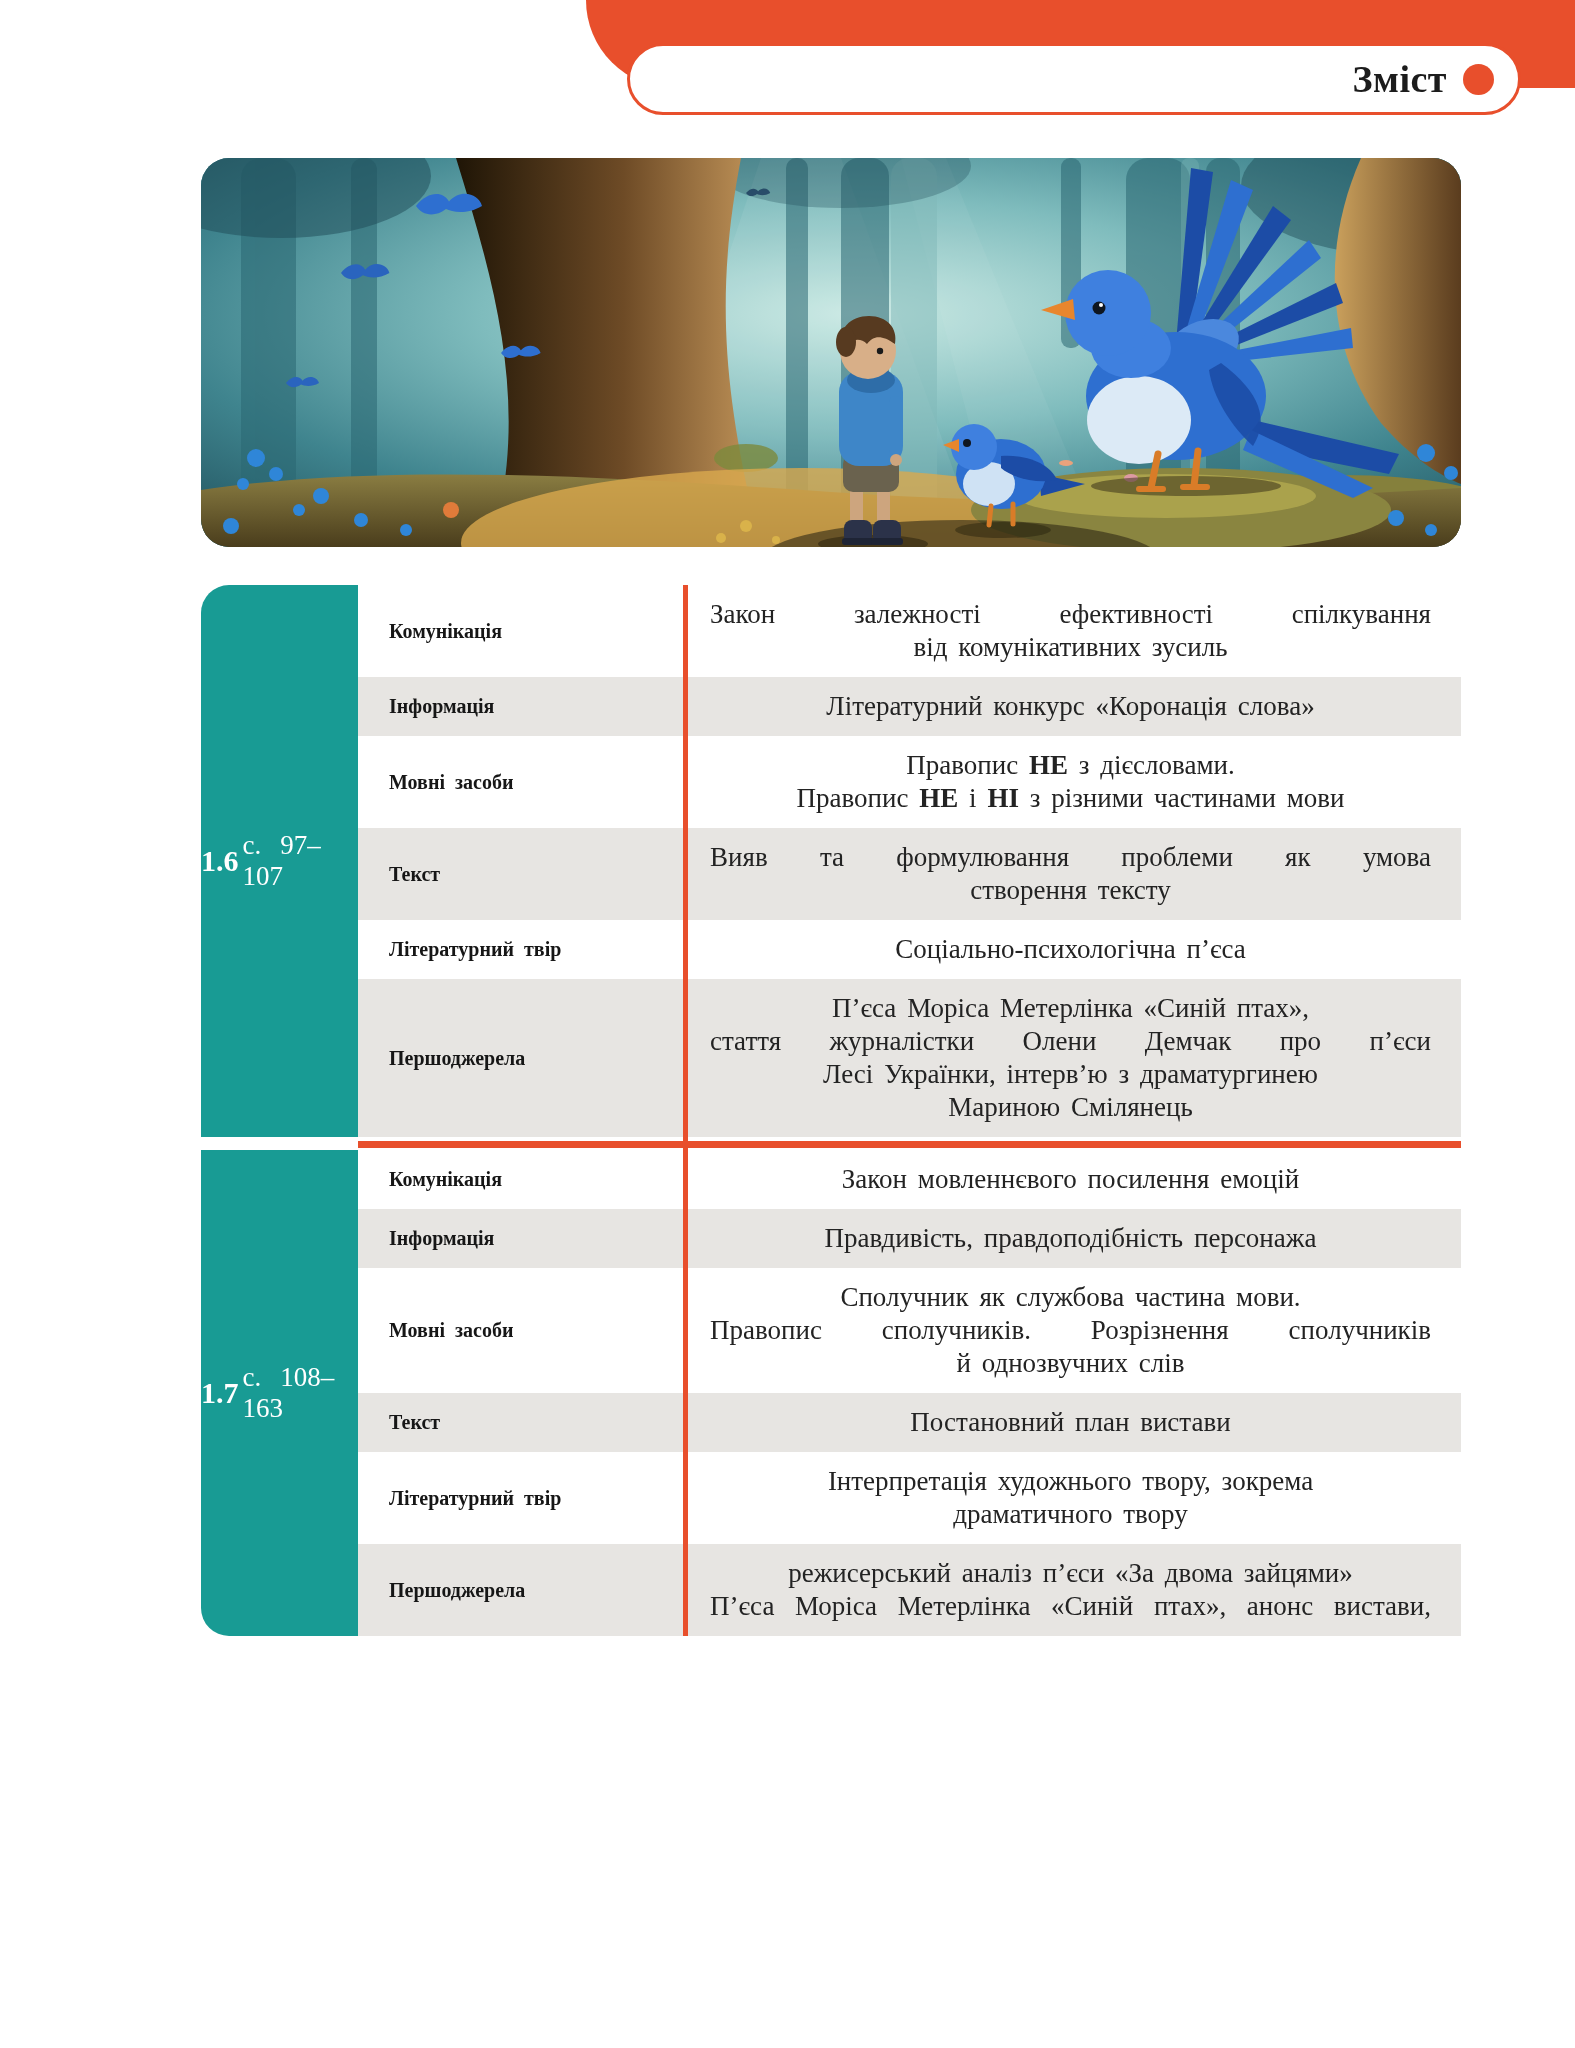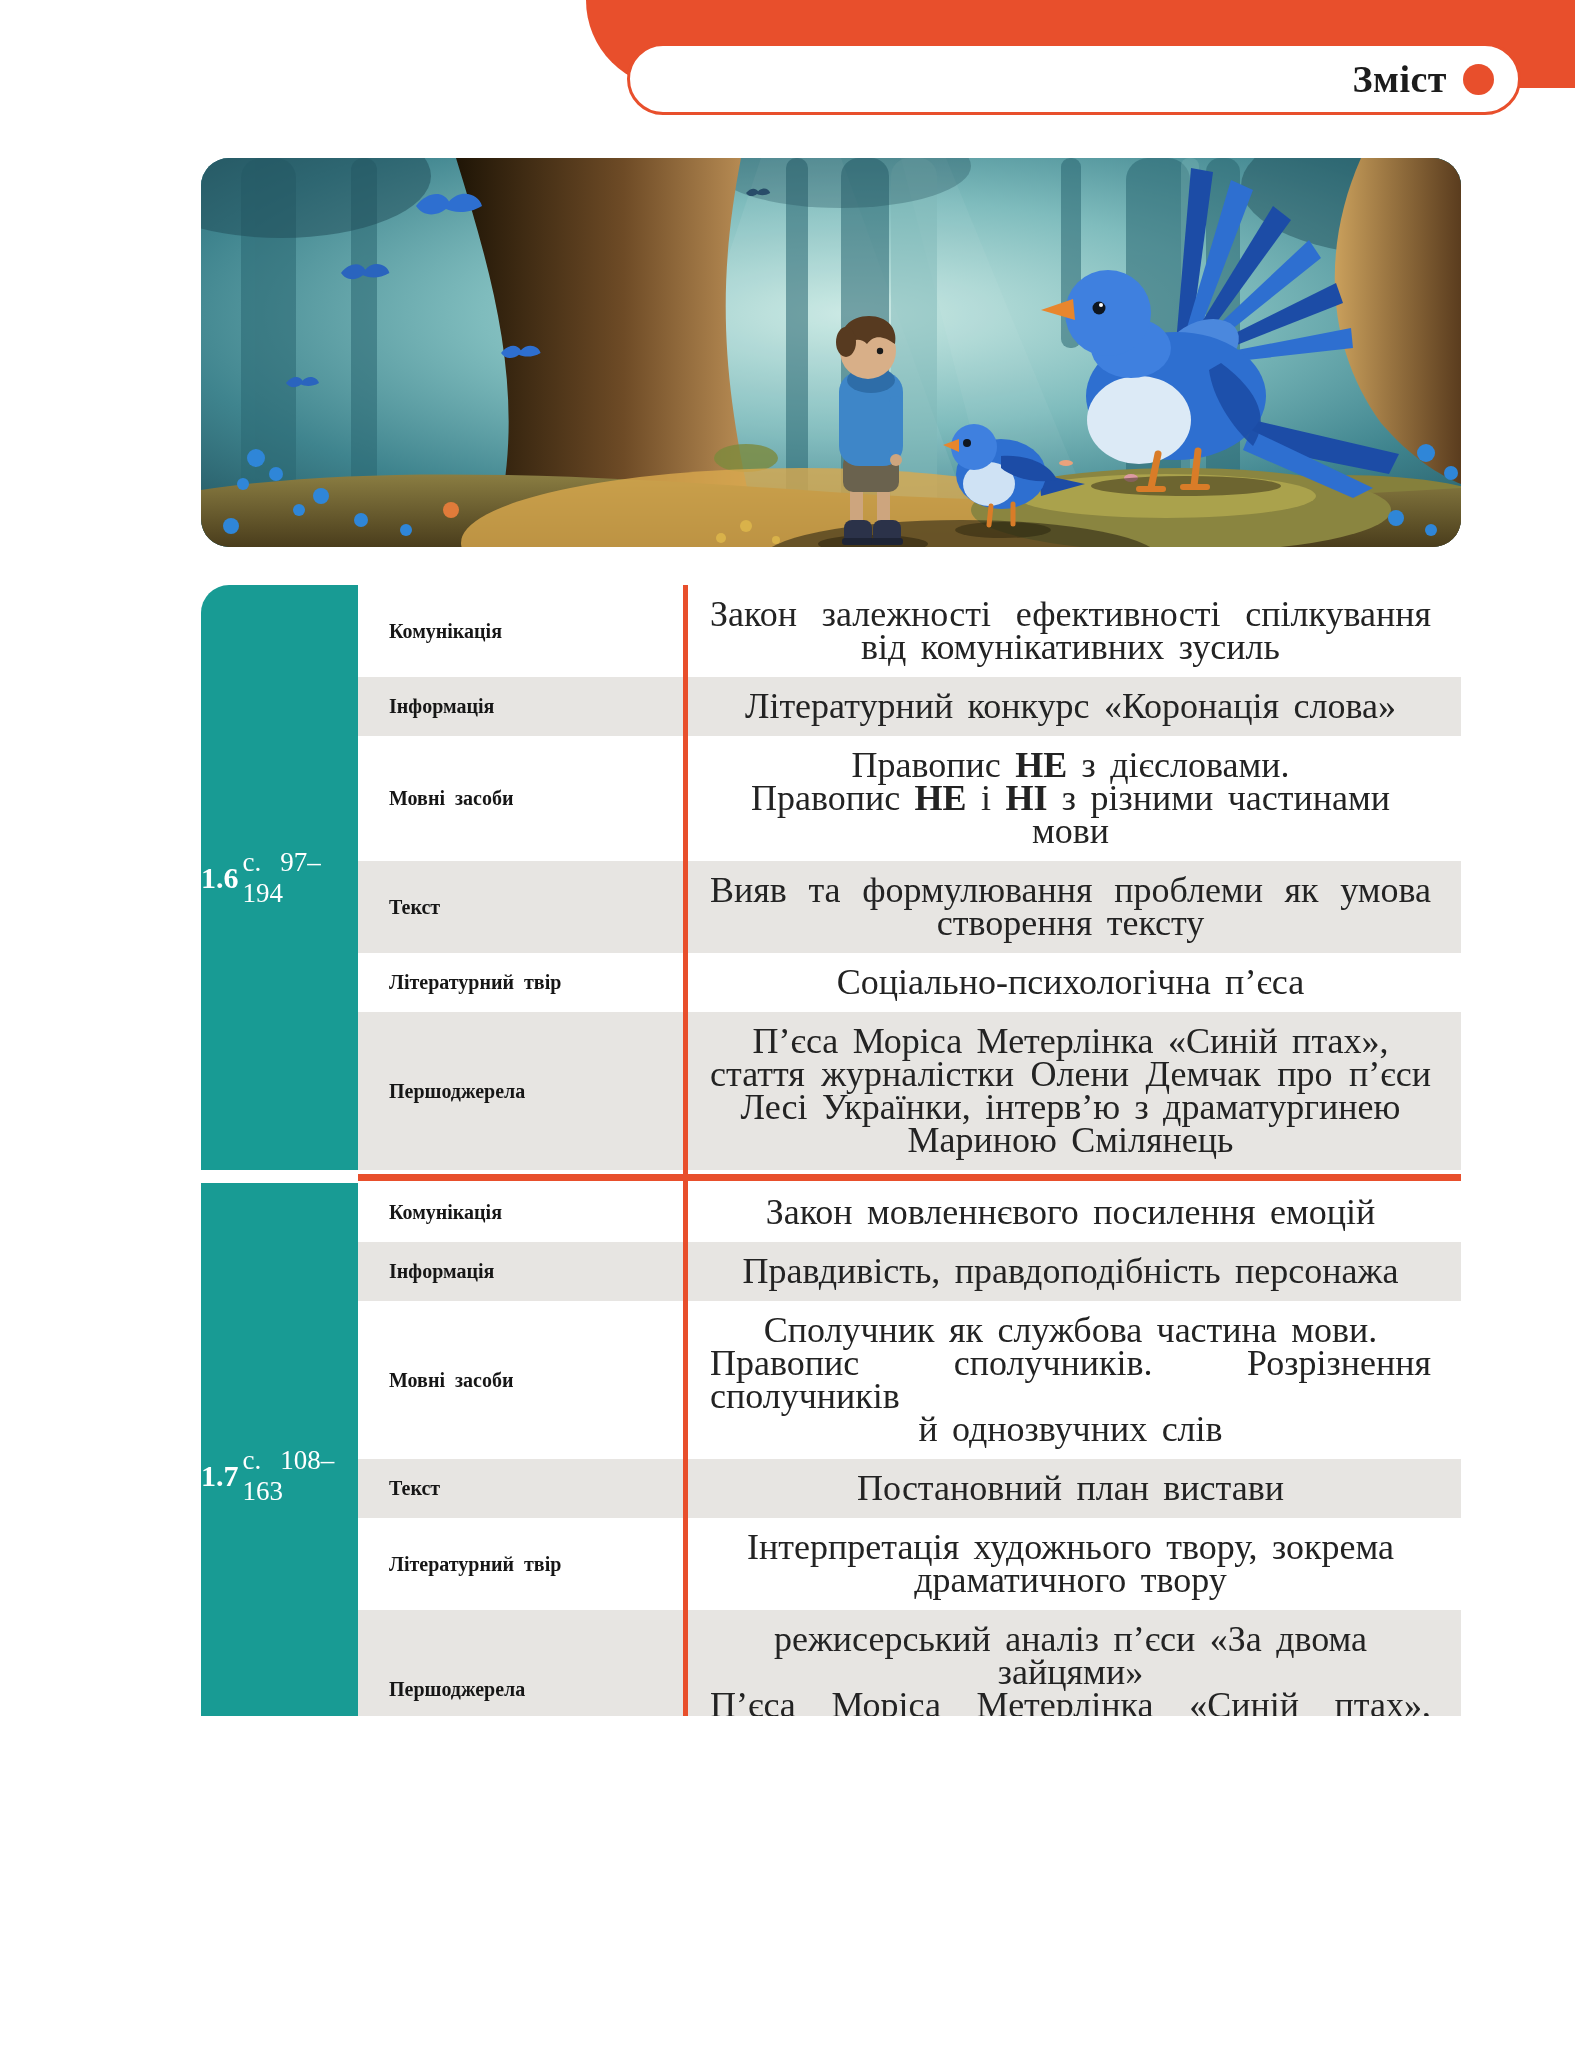--- a/index.html
+++ b/index.html
@@ -32,21 +32,21 @@
   .teal .pg{font-size:27px;word-spacing:.45em;}
   .rows{flex:1;display:flex;flex-direction:column;}
   .row{display:flex;}
   .row:nth-child(odd){background:#ffffff;}
   .row:nth-child(even){background:#E7E5E2;}
   .sec-16 .row:first-child .ccell{border-top-right-radius:28px;}
   .sec-17 .row:last-child .ccell{border-bottom-right-radius:28px;}
   .lcell{width:325px;flex:0 0 325px;box-sizing:border-box;padding:13px 18px 13px 31px;
          display:flex;align-items:center;font-weight:700;font-size:20px;color:#161616;
          word-spacing:.25em;white-space:nowrap;}
-  .ccell{flex:1;box-sizing:border-box;padding:13px 30px 13px 27px;font-size:36px;
+  .ccell{flex:1;box-sizing:border-box;padding:13px 30px 13px 27px;font-size:27px;
          line-height:33px;color:#232323;word-spacing:.15em;}
   .cl{min-height:33px;text-align:center;}
   .jl{text-align:justify;text-align-last:justify;}
   .divider{height:13px;background:#ffffff;position:relative;}
   .divider .dbar{position:absolute;left:157px;right:0;bottom:2px;height:7px;background:#E84F2C;}
 
   
   .pnum{position:absolute;left:1446px;top:1908px;width:83px;height:83px;border-radius:50%;
         background:#EFEDEA;display:flex;align-items:center;justify-content:center;
         font-size:45px;color:#222;z-index:1;}
@@ -224,21 +224,21 @@
       </g>
     </svg>
   </div>
 
   <div class="toc">
     <div class="vline"></div>
 
     <div class="sec sec-16">
       <div class="teal">
         <span class="num">1.6</span>
-        <span class="pg">с. 97–194</span>
+        <span class="pg">с. 97–107</span>
       </div>
       <div class="rows">
         <div class="row">
           <div class="lcell">Комунікація</div>
           <div class="ccell">
               <div class="cl jl"><span>Закон залежності ефективності спілкування</span></div>
               <div class="cl"><span>від комунікативних зусиль</span></div>
             </div>
         </div>
         <div class="row">

